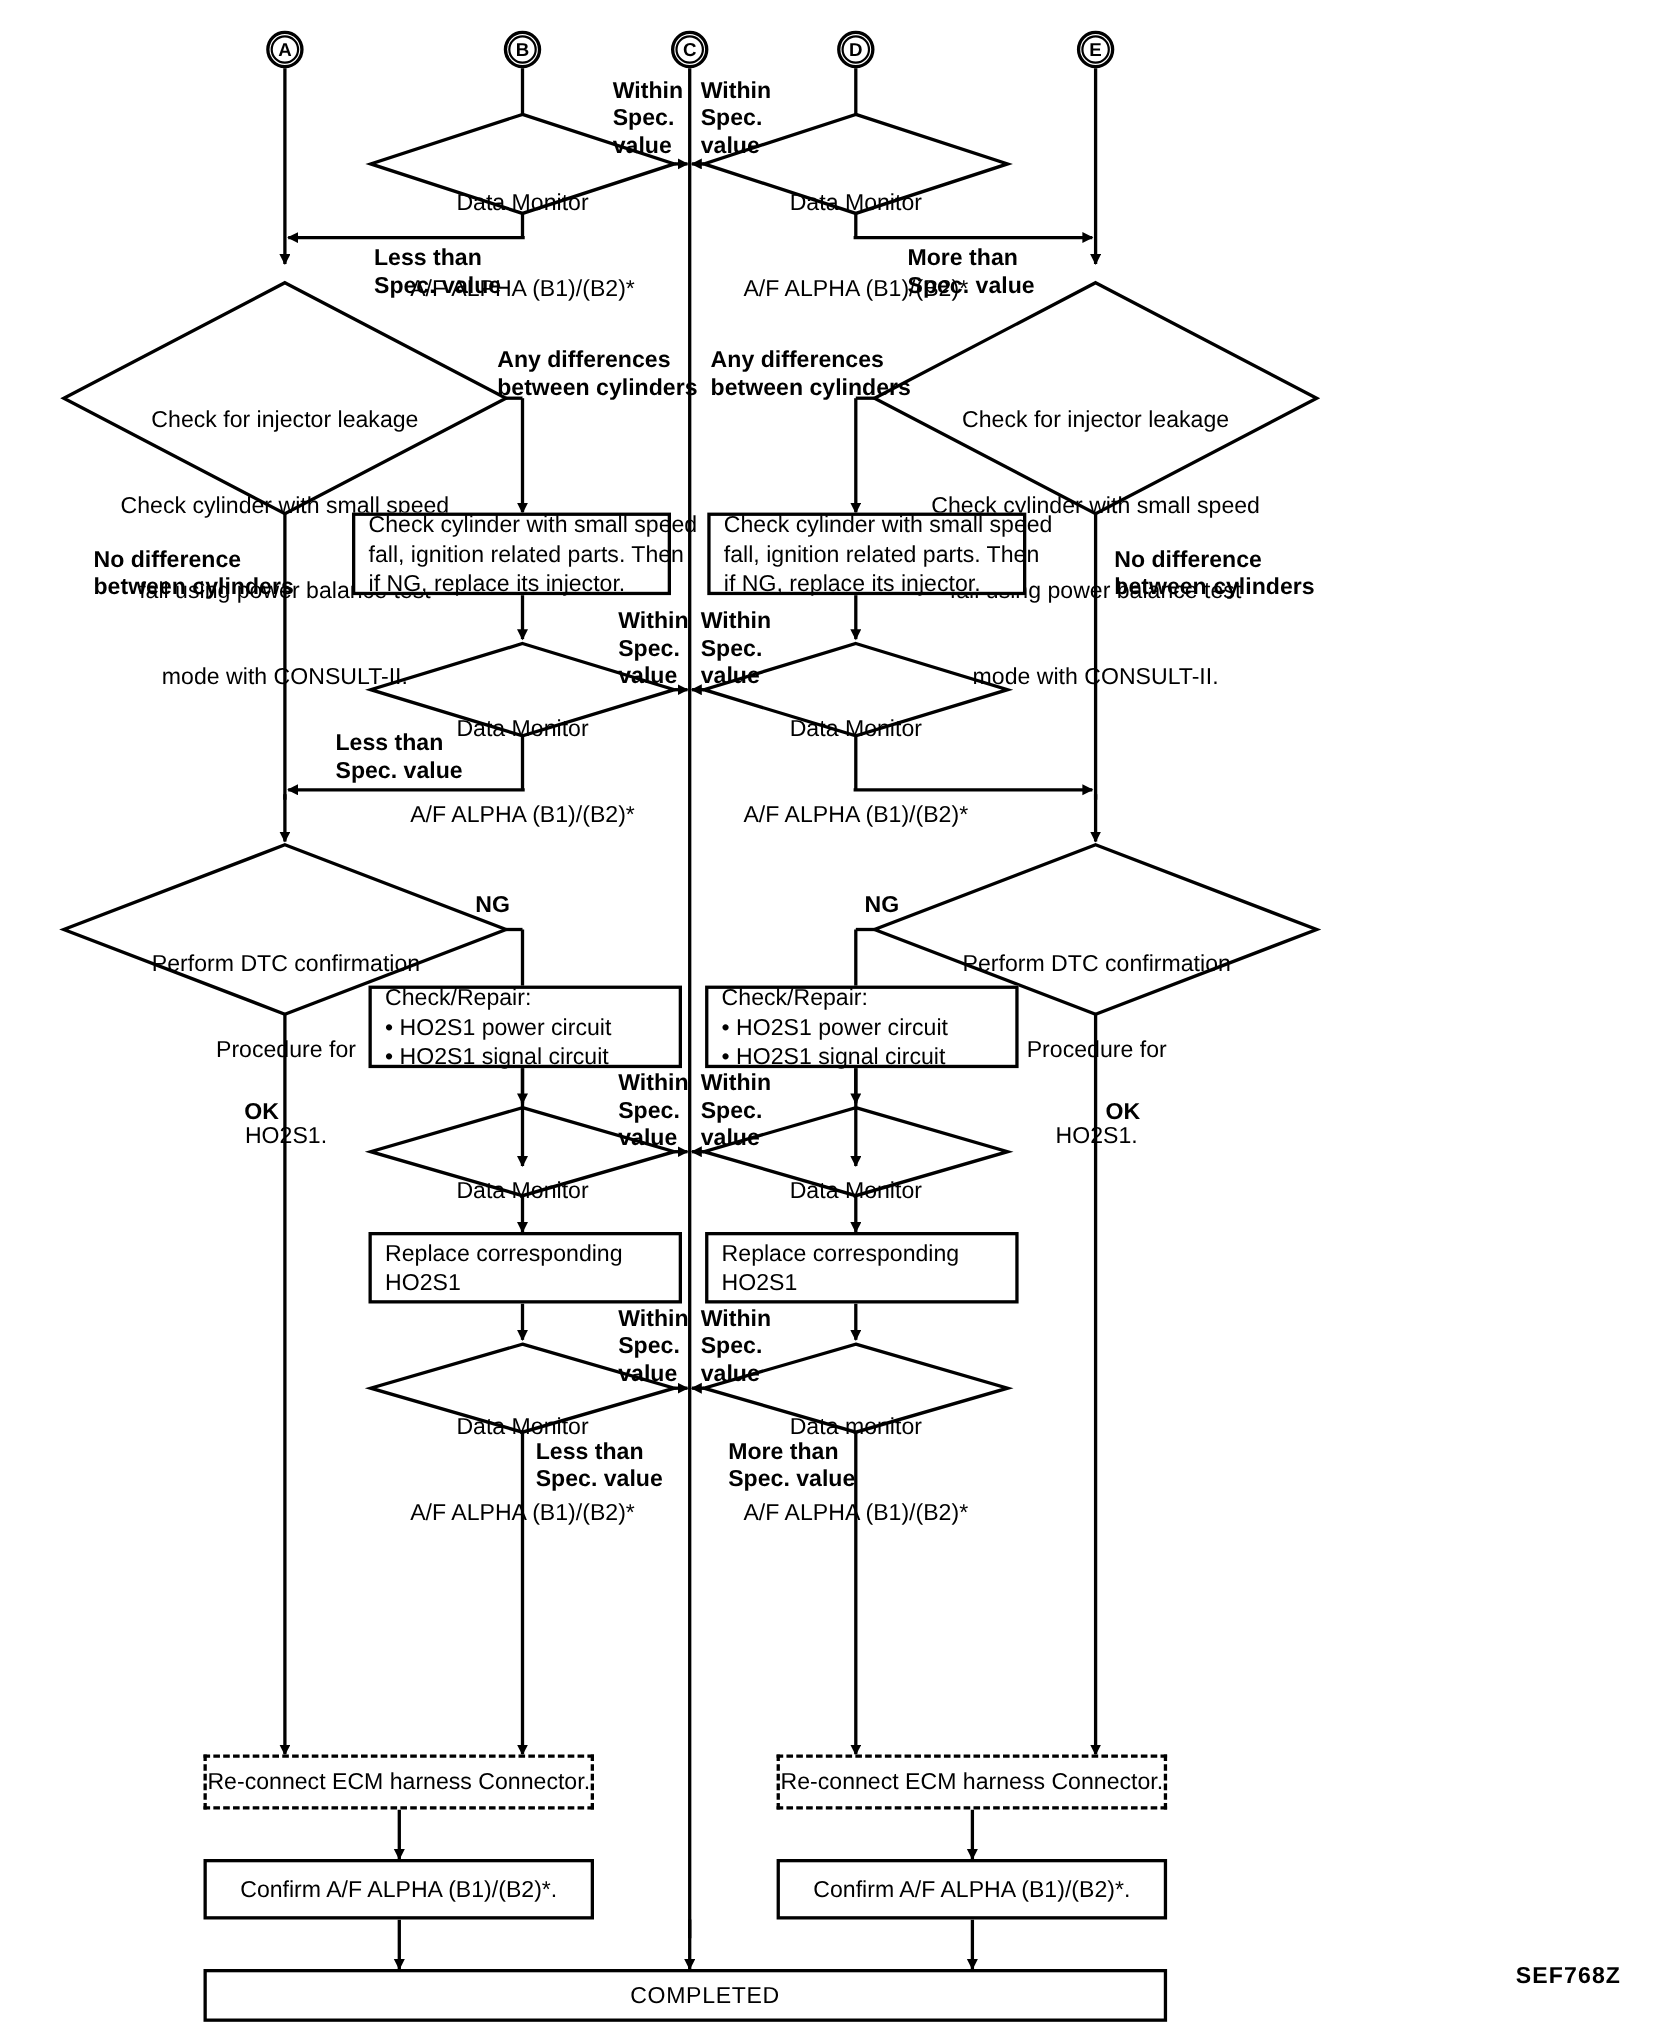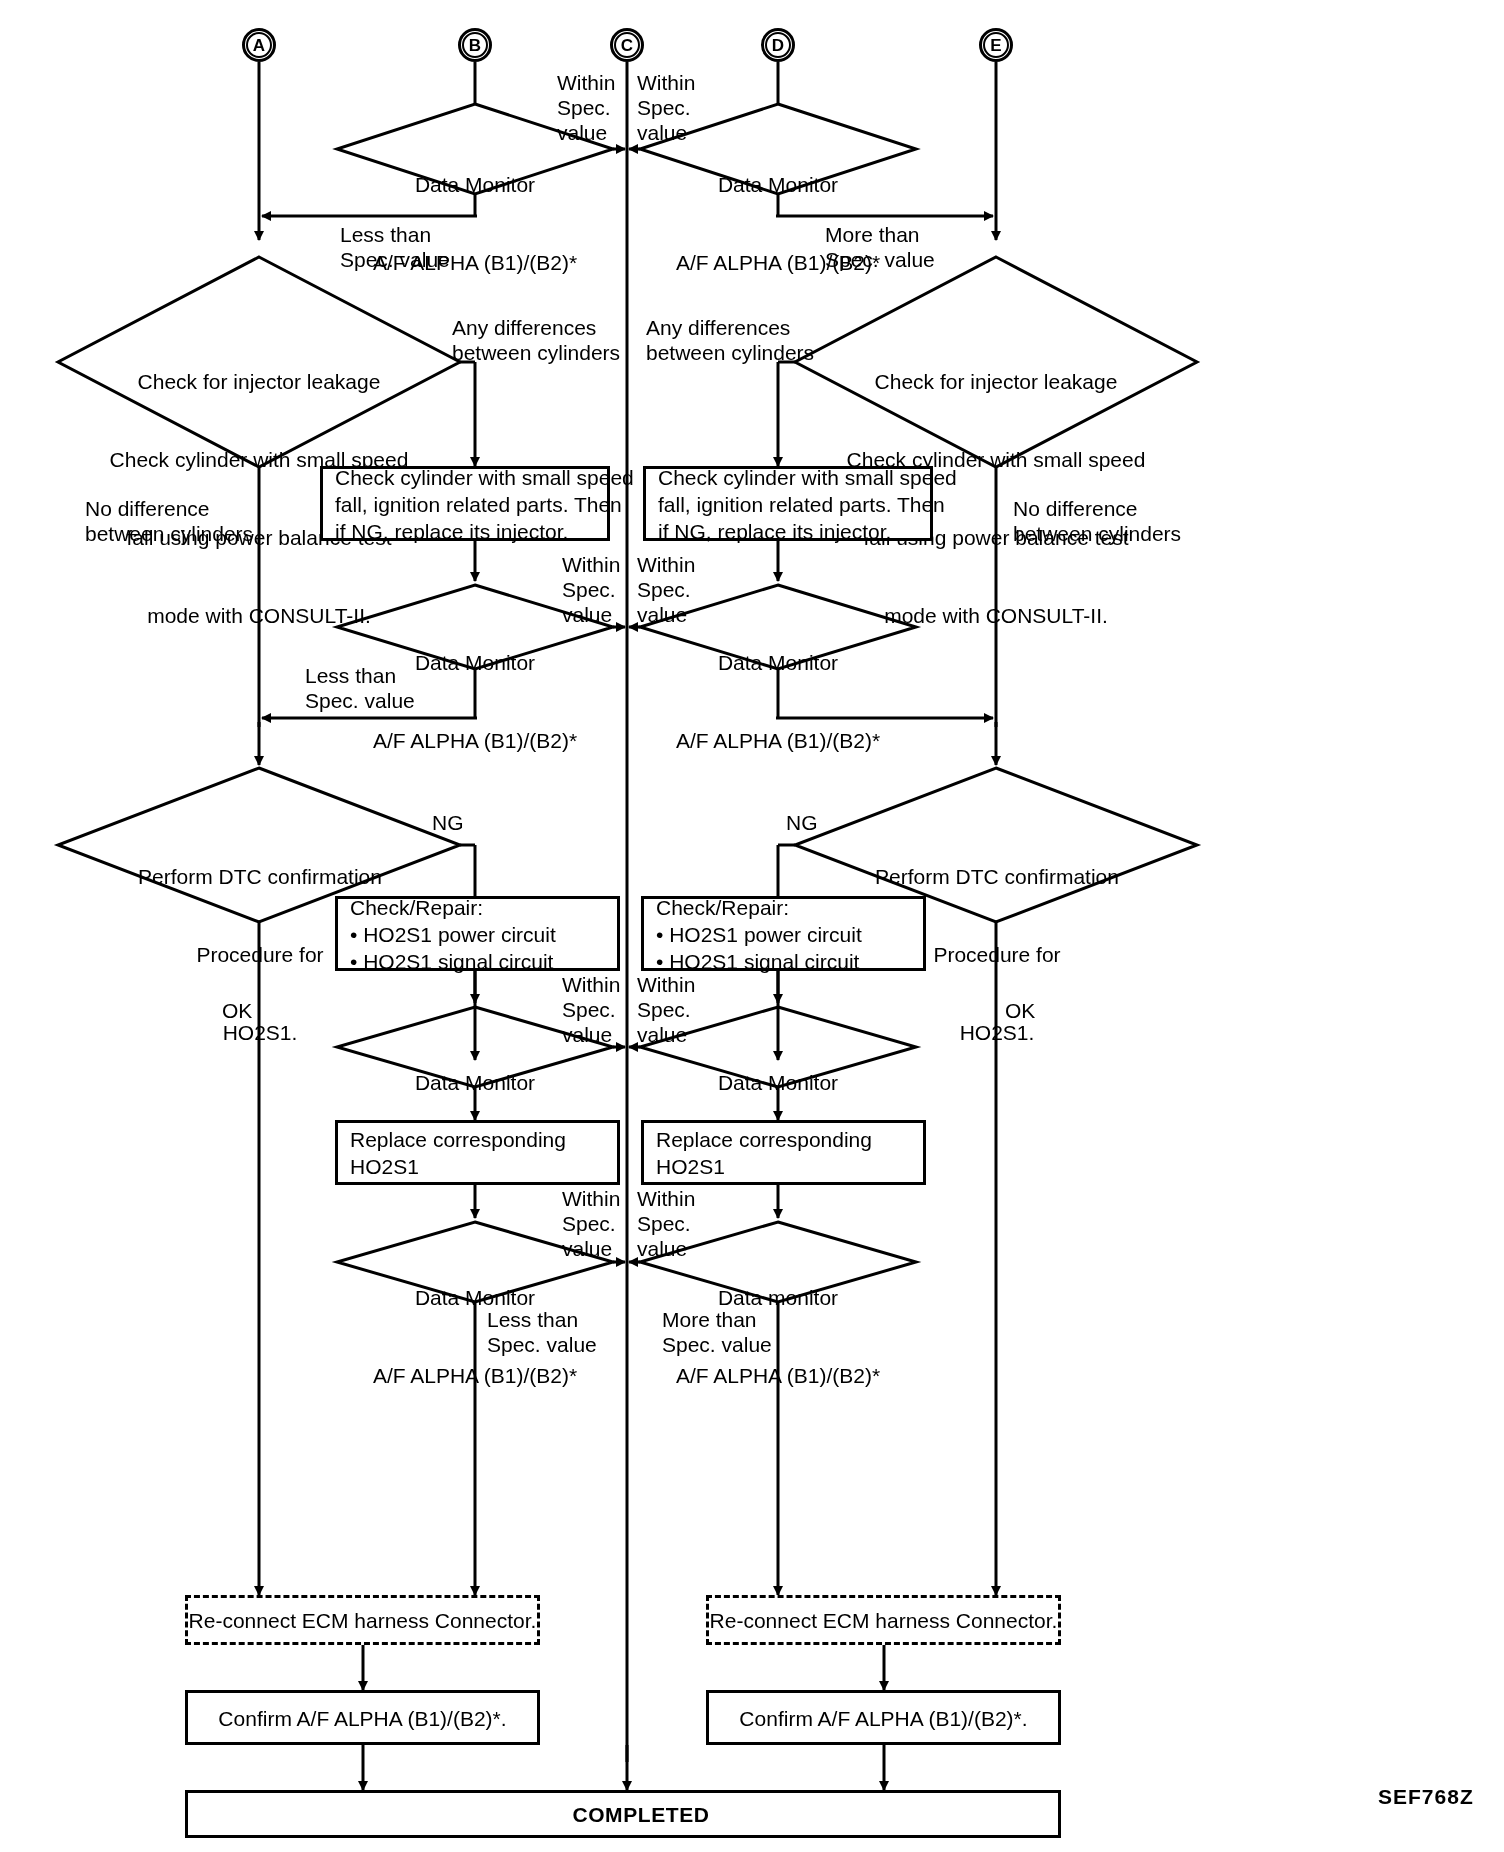--- a/index.html
+++ b/index.html
@@ -18,20 +18,21 @@
   svg#wires{
     position:absolute;left:0;top:0;width:1504px;height:1852px;
     pointer-events:none;
   }
   .lbl{
     position:absolute;
     font-size:21px;
     line-height:25px;
     white-space:pre;
     letter-spacing:0px;
+    font-weight:bold;
   }
   .lbl.l{text-align:left;}
   .node-text{
     position:absolute;
     font-size:21px;
     line-height:26px;
     text-align:center;
     white-space:pre;
   }
   .box{
@@ -49,21 +50,21 @@
     transform:translateY(-50%);
     font-size:21px;
     line-height:27px;
     text-align:left;
     white-space:pre;
   }
   .box.center .txt{
     text-align:center;left:0;right:0;
   }
   .completed .txt{
-    font-weight:bold;
+    font-weight:normal;
     letter-spacing:0.6px;
     padding-left:36px;
   }
   .conn{
     position:absolute;
     width:34px;height:34px;
     border:3px solid #000;
     border-radius:50%;
     box-sizing:border-box;
     background:#fff;

